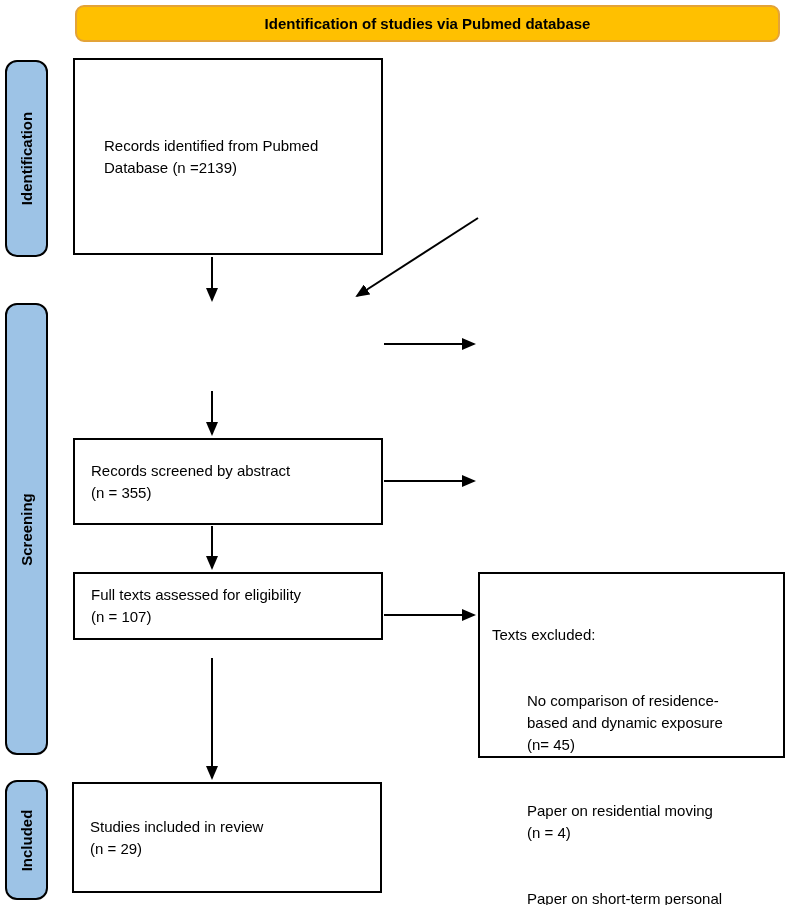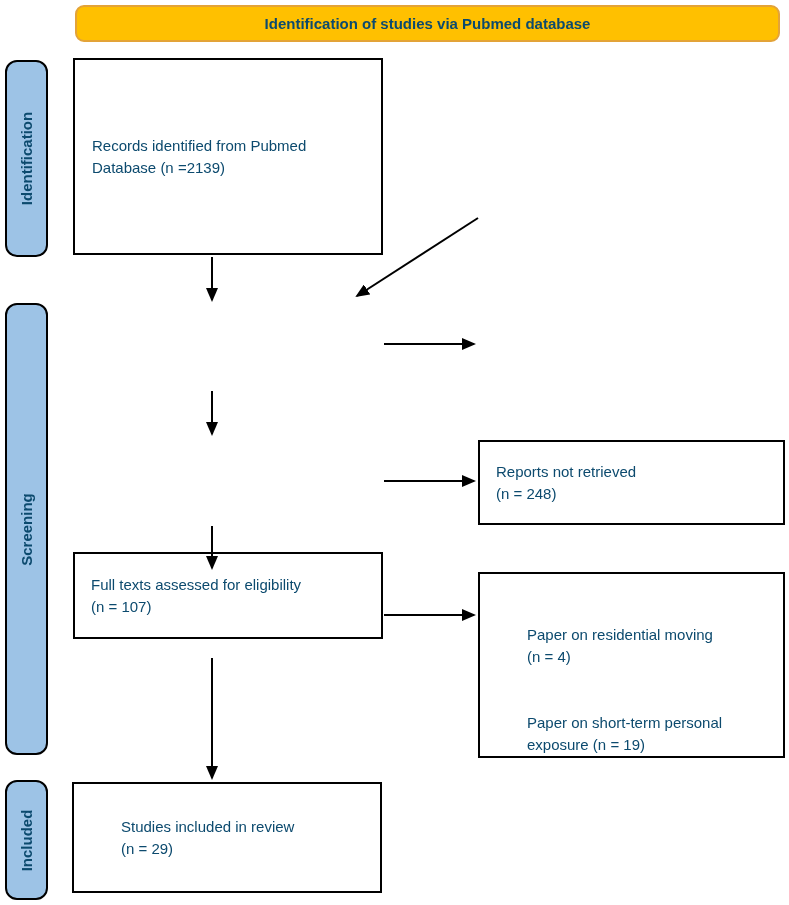--- a/index.html
+++ b/index.html
@@ -2,21 +2,21 @@
 <html style="--header-fill: #FFC000; --header-border: #E3A338; --stage-fill: #9DC3E6;"><head>
 <meta charset="utf-8">
 <style>
   html, body { margin: 0; padding: 0; background: #ffffff; }
   .canvas {
     position: relative;
     width: 789px;
     height: 905px;
     background: #ffffff;
     font-family: "Liberation Sans", sans-serif;
-    color: #0c4a6e;
+    color: #000000;
     overflow: hidden;
   }
   .header-banner {
     position: absolute;
     left: 75px; top: 5px;
     width: 705px; height: 37px;
     background: var(--header-fill, #FFC000);
     border: 2px solid var(--header-border, #E3A338);
     border-radius: 9px;
     box-sizing: border-box;
@@ -49,29 +49,29 @@
     box-sizing: border-box;
     font-size: 15px;
     line-height: 22px;
     display: flex;
     align-items: center;
   }
   .box .txt {
     padding: 0 8px 0 16px;
     white-space: pre-wrap;
   }
-  #box-records-identified      { left: 73px;  top: 58px;  width: 310px; height: 197px; }
+  #box-records-identified      { left: 73px;  top: 58px;  width: 310px; height: 197px; padding-left: 12px; }
   #box-additional-sources      { left: 478px; top: 58px;  width: 307px; height: 197px; }
   #box-screened-title          { left: 73px;  top: 305px; width: 310px; height: 85px; }
   #box-records-excluded        { left: 478px; top: 305px; width: 307px; height: 80px; }
   #box-screened-abstract       { left: 73px;  top: 438px; width: 310px; height: 87px; }
   #box-reports-not-retrieved   { left: 478px; top: 440px; width: 307px; height: 85px; }
-  #box-full-texts-assessed     { left: 73px;  top: 552px; width: 310px; height: 87px; }
+  #box-full-texts-assessed     { left: 73px;  top: 572px; width: 310px; height: 68px; }
   #box-texts-excluded          { left: 478px; top: 572px; width: 307px; height: 186px; align-items: flex-start; }
-  #box-studies-included        { left: 72px;  top: 782px; width: 310px; height: 111px; padding-left: 31px; }
+  #box-studies-included        { left: 72px;  top: 782px; width: 310px; height: 111px; }
 
   #box-texts-excluded .txt { padding: 6px 6px 0 12px; }
   .excl-item { margin-left: 35px; white-space: pre-wrap; }
 
   .arrows {
     position: absolute;
     left: 0; top: 0;
     width: 789px; height: 905px;
     pointer-events: none;
   }
@@ -97,33 +97,37 @@
   </div>
 
   <div class="box" id="box-records-identified">
     <div class="txt" style="padding-left:17px">Records identified from Pubmed
 Database (n =2139)</div>
   </div>
 
 
 
 
+  <div class="box" id="box-screened-abstract">
+    <div class="txt">Records screened by abstract
+(n = 355)</div>
+  </div>
 
-  <div class="box" id="box-reports-not-retrieved">
-    <div class="txt">Reports not retrieved
-(n = 248)</div>
-  </div>
 
   <div class="box" id="box-full-texts-assessed">
     <div class="txt">Full texts assessed for eligibility
 (n = 107)</div>
   </div>
 
   <div class="box" id="box-texts-excluded">
     <div class="txt">
+      <div>Texts excluded:</div>
+      <div class="excl-item">No comparison of residence-
+based and dynamic exposure
+(n= 45)</div>
       <div class="excl-item">Paper on residential moving
 (n = 4)</div>
       <div class="excl-item">Paper on short-term personal
 exposure (n = 19)</div>
     </div>
   </div>
 
   <div class="box" id="box-studies-included">
     <div class="txt">Studies included in review
 (n = 29)</div>

